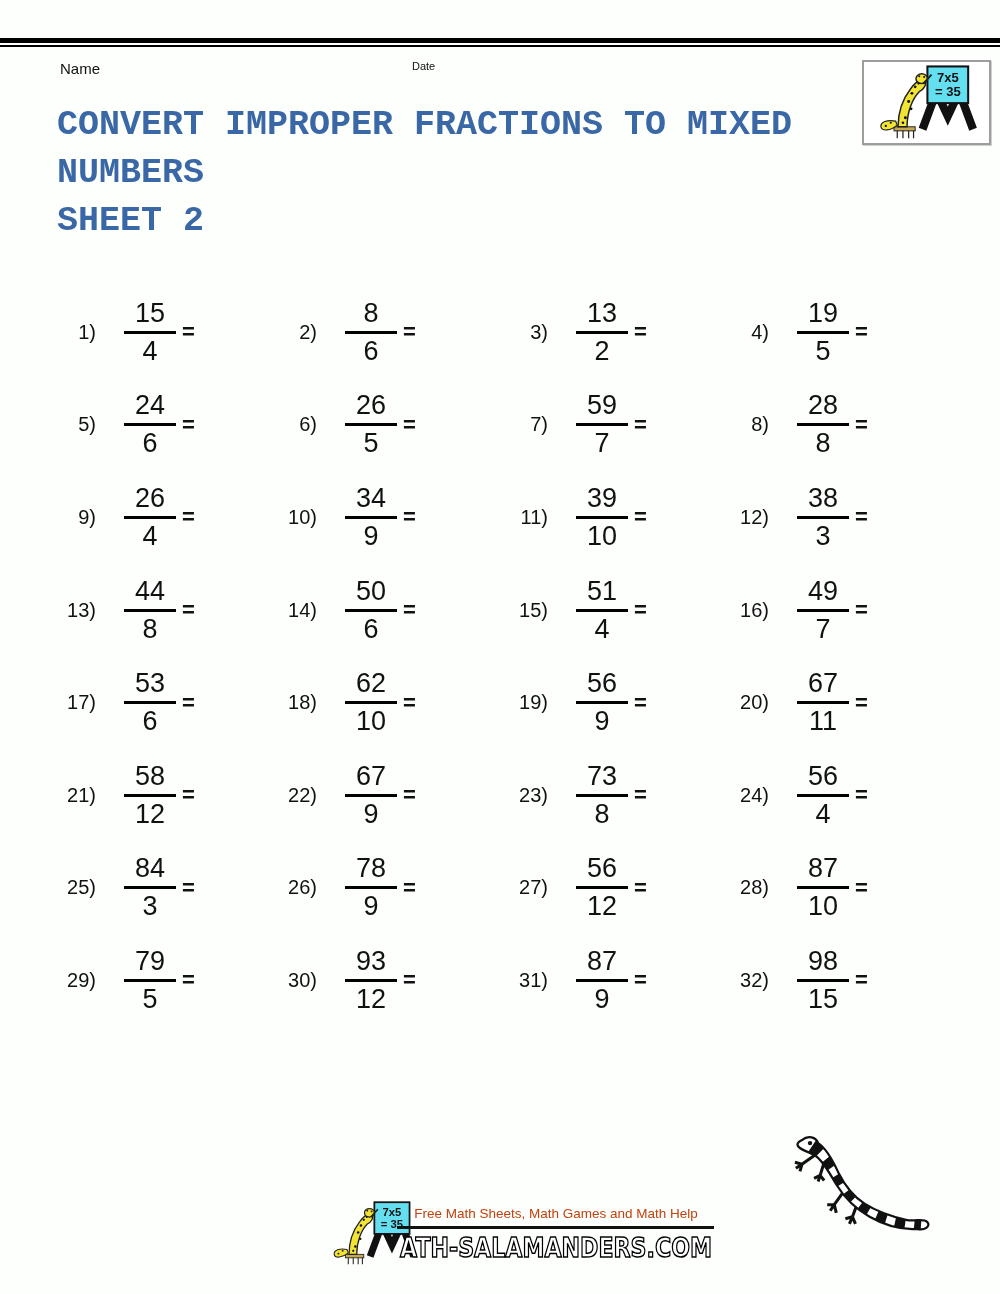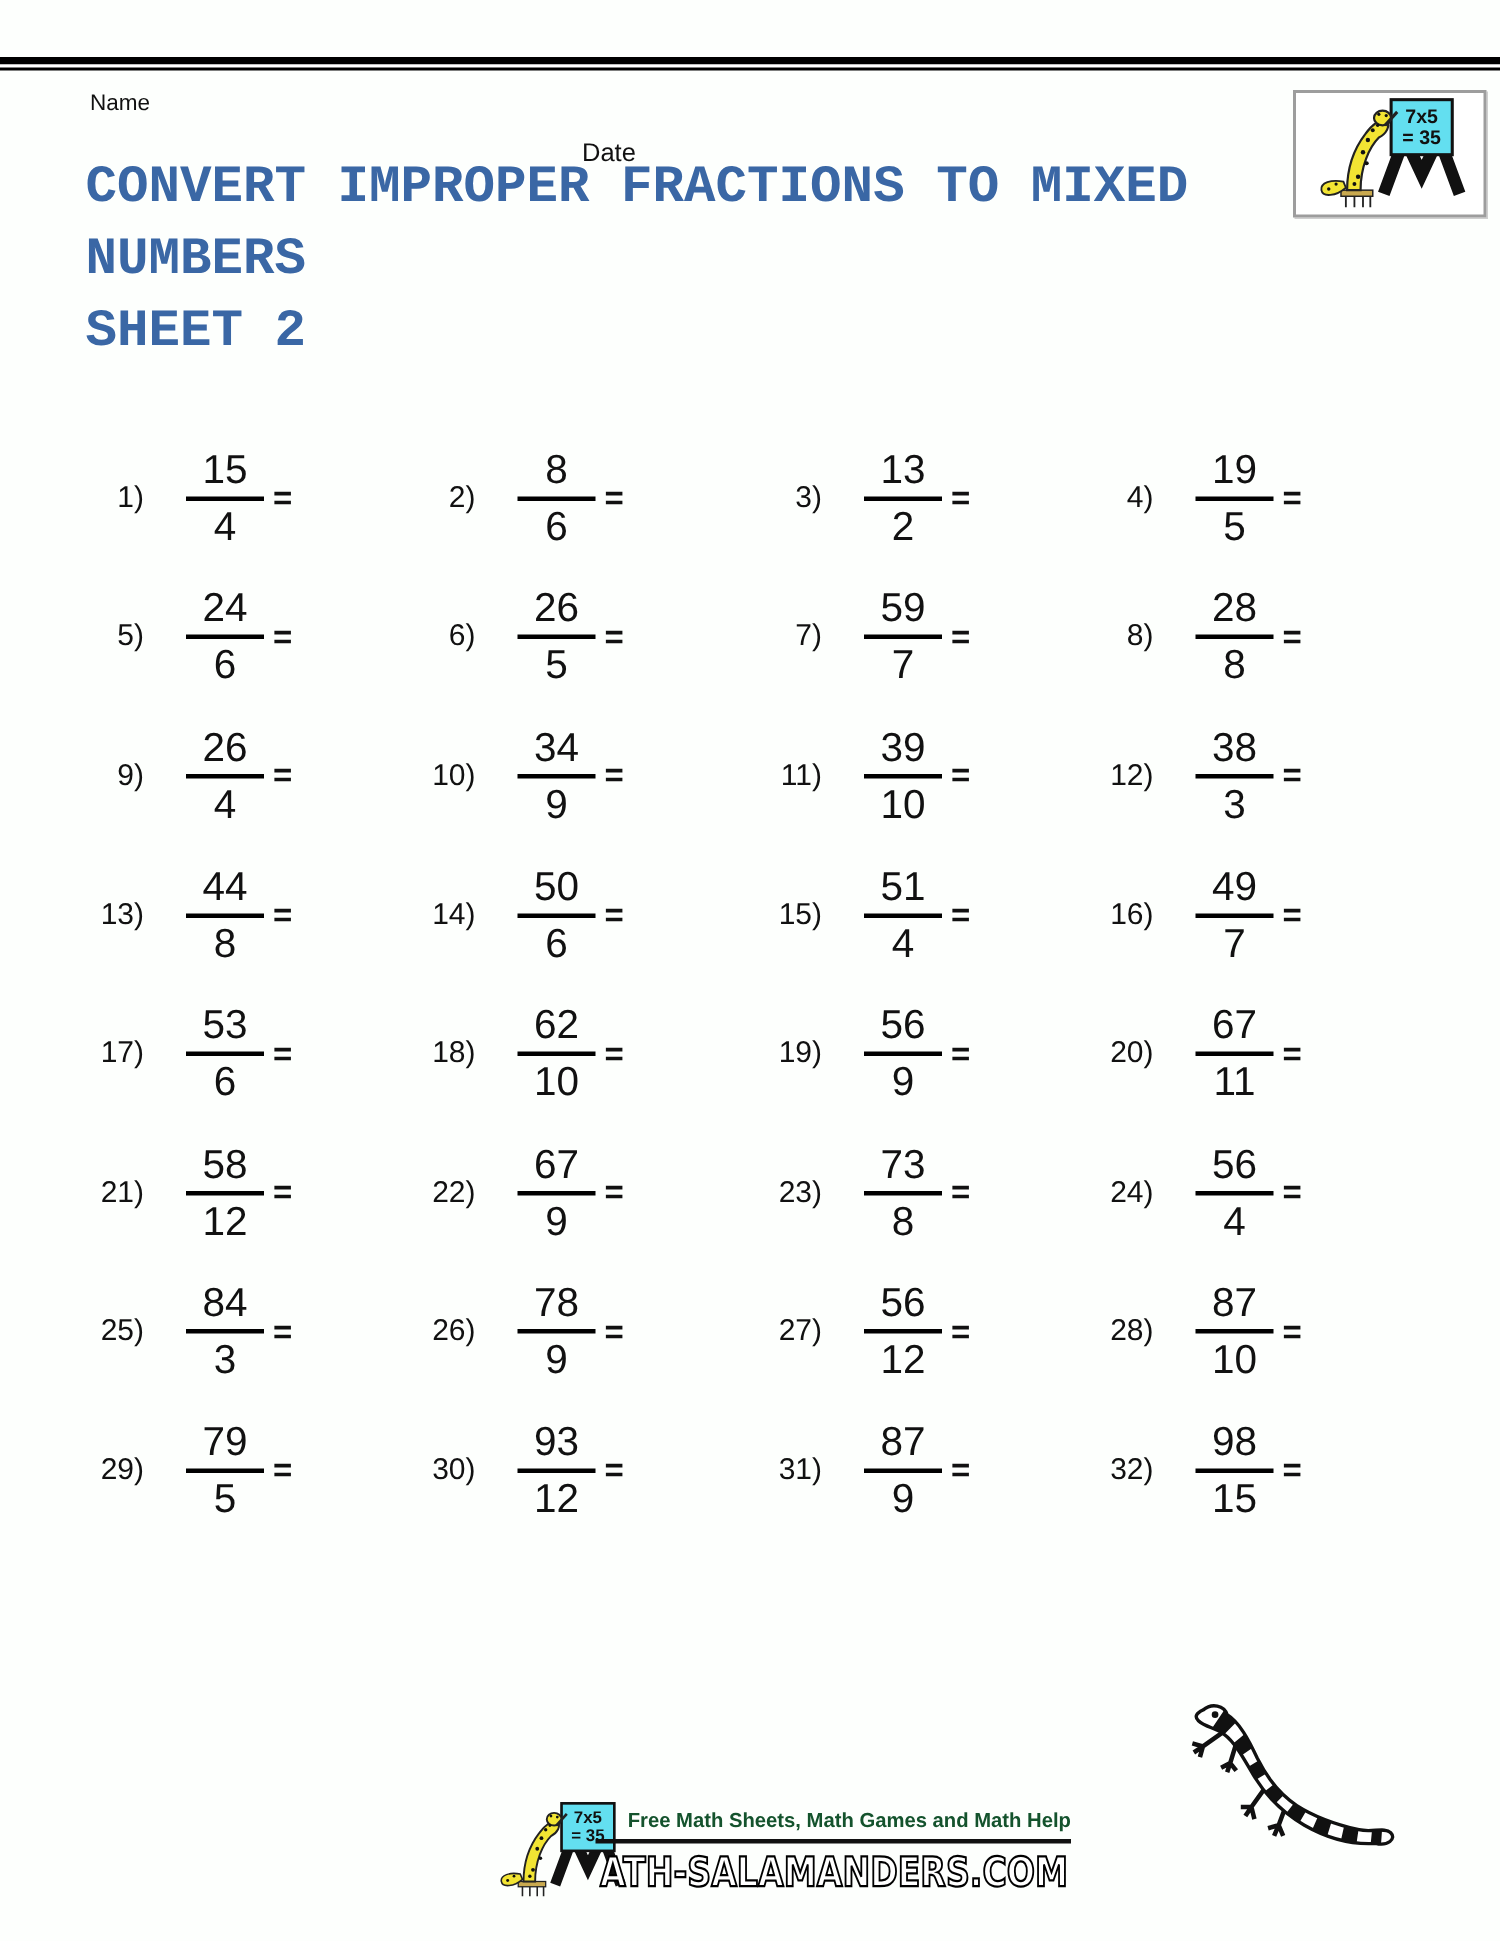--- a/index.html
+++ b/index.html
@@ -8,21 +8,21 @@
     background:#fdfffd; overflow:hidden;
     font-family:"Liberation Sans", sans-serif; color:#111;
   }
   
   .toprule { position:absolute; left:0; top:38px; width:1000px; }
   .toprule .thick { height:5px; background:#000; }
   .toprule .gap   { height:2px; background:#fff; }
   .toprule .thin  { height:2px; background:#000; }
 
   .name-label { position:absolute; left:60px; top:60px; font-size:15px;text-align:right; }
-  .date-label { position:absolute; left:388px; top:60px; font-size:17px;margin-top:32px; }
+  .date-label { position:absolute; left:412px; top:60px; font-size:11px; }
 
   .corner-logo {
     position:absolute; left:862px; top:60px; width:125px; height:81px;
     border:2px solid #9d9d9d; background:#fff; box-shadow:1px 1px 0 #cfcfcf;
   }
   .corner-logo svg { display:block; margin:2px auto 0; }
 
   .title {
     position:absolute; left:57px; top:101px; width:810px;
     font-family:Liberation Mono, monospace; font-weight:600;
@@ -44,21 +44,21 @@
   .pnum { width:40px; text-align:right; font-size:20px; flex:0 0 auto; }
   .frac { margin-left:28px; width:52px; text-align:center; flex:0 0 auto; }
   .fnum,.fden { display:block; font-size:27px; line-height:29px; }
   .fbar { display:block; height:0; border-top:3px solid #000; margin:3px 0; }
   .eq { margin-left:6px; font-size:22px; font-weight:600; }
 
   .footer-brand { position:absolute; left:330px; top:1198px; width:390px; height:75px; }
   .footer-icon { position:absolute; left:0px; top:2px; }
   .tagline {
     position:absolute; left:68px; top:8px; width:316px;
-    font-size:13.5px; font-weight:bold; text-align:right; color:#14532d;
+    font-size:13.5px; font-weight:normal; text-align:center; color:#c2410c;
   }
   .brand-rule { position:absolute; left:67px; top:28px; width:317px; height:3px; background:#111; }
   .wordmark-svg { position:absolute; left:68px; top:33px; }
 
   .bottom-lizard { position:absolute; left:785px; top:1132px; }
 </style>
 </head>
 <body>
 
 <div class="page">

